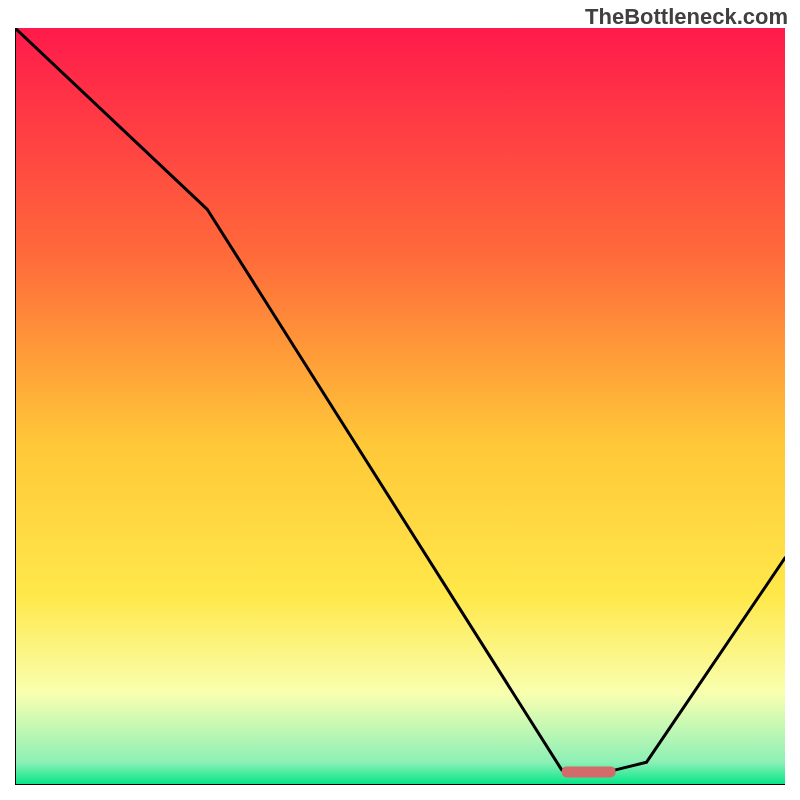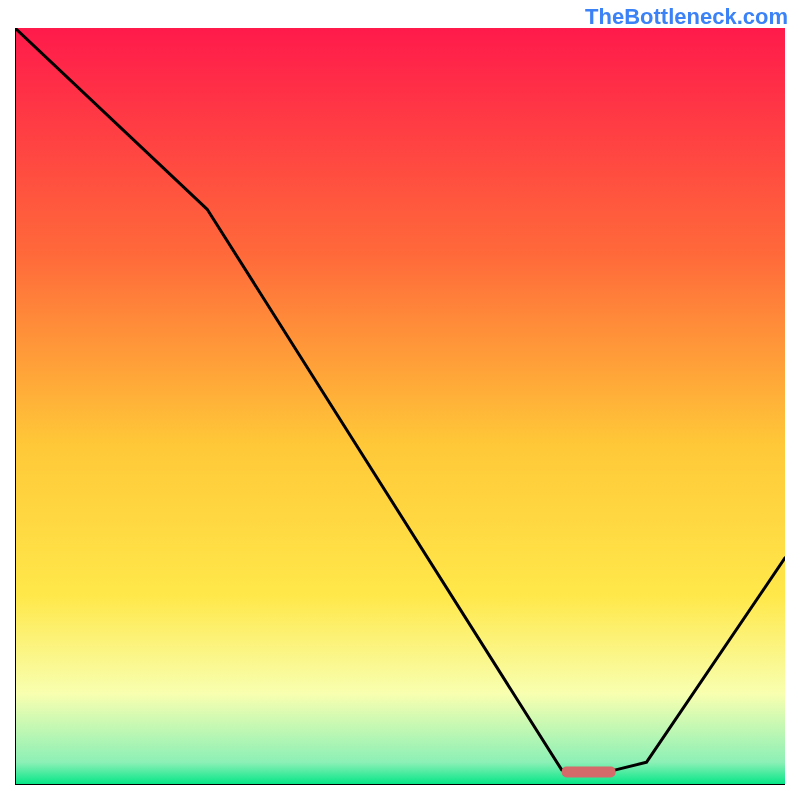--- a/index.html
+++ b/index.html
@@ -8,21 +8,21 @@
     height: 800px;
     background: #ffffff;
     position: relative;
     font-family: Arial, Helvetica, sans-serif;
     overflow: hidden;
   }
   .watermark {
     position: absolute;
     top: 4px;
     right: 12px;
-    color: #3b82f6;
+    color: #404040;
     font-size: 22px;
     font-weight: bold;
     z-index: 20;
   }
   .plot {
     position: absolute;
     left: 15px;
     top: 28px;
     width: 770px;
     height: 757px;

